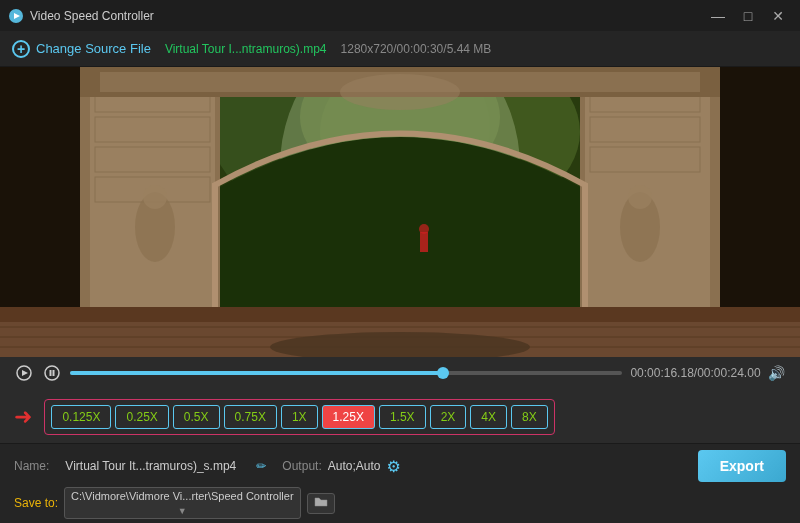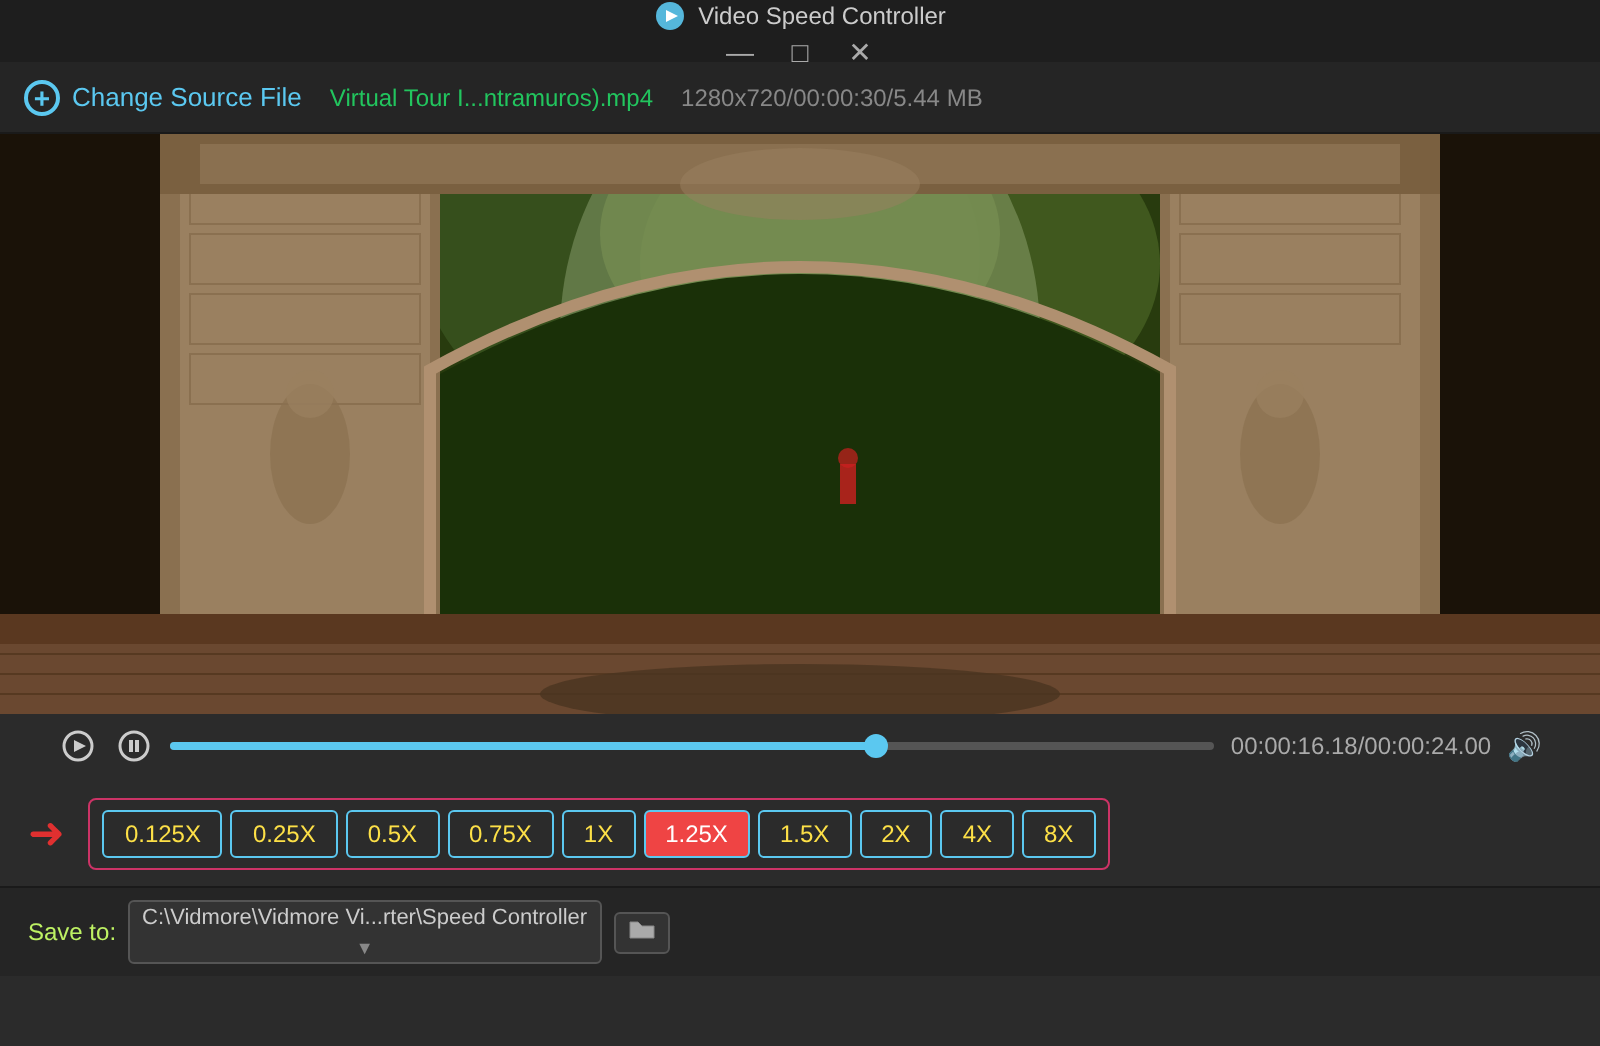--- a/index.html
+++ b/index.html
@@ -14,21 +14,20 @@
 
     
     .title-bar {
       height: 31px;
       background: #1e1e1e;
       display: flex;
       align-items: center;
       justify-content: space-between;
       padding: 0 8px;
       user-select: none;
-      flex-direction: column;
     }
     .title-bar-left {
       display: flex;
       align-items: center;
       gap: 6px;
     }
     .app-icon {
       width: 16px;
       height: 16px;
     }
@@ -116,21 +115,21 @@
     .arch-svg {
       position: absolute;
       inset: 0;
       width: 100%;
       height: 100%;
     }
 
     
     .controls-area {
       background: #2b2b2b;
-      padding: 6px 29px 4px;
+      padding: 6px 14px 4px;
     }
     .playback-row {
       display: flex;
       align-items: center;
       gap: 8px;
       margin-bottom: 6px;
     }
     .play-btn, .pause-btn {
       background: none;
       border: none;
@@ -196,21 +195,21 @@
       gap: 4px;
       border: 1.5px solid #cc3366;
       border-radius: 4px;
       padding: 5px 6px;
     }
     .speed-btn {
       padding: 4px 10px;
       border: 1.5px solid #5bc8f0;
       border-radius: 3px;
       background: transparent;
-      color: #fde047;
+      color: #84cc16;
       font-size: 12px;
       font-weight: 500;
       cursor: pointer;
       white-space: nowrap;
     }
     .speed-btn.active {
       background: #ef4444;
       color: #fff;
     }
 
@@ -262,21 +261,21 @@
       font-size: 14px;
       font-weight: 600;
       cursor: pointer;
     }
     .bottom-row2 {
       display: flex;
       align-items: center;
       gap: 6px;
     }
     .save-to-label {
-      color: #bef264;
+      color: #eab308;
       font-size: 12px;
     }
     .save-path-select {
       display: flex;
       align-items: center;
       background: #333;
       border: 1px solid #555;
       border-radius: 3px;
       padding: 2px 6px;
       font-size: 11px;
@@ -418,20 +417,31 @@
       <button class="speed-btn">1X</button>
       <button class="speed-btn active">1.25X</button>
       <button class="speed-btn">1.5X</button>
       <button class="speed-btn">2X</button>
       <button class="speed-btn">4X</button>
       <button class="speed-btn">8X</button>
     </div>
 </div>
 
 <div class="bottom-bar">
+  <div class="bottom-row1">
+    <span class="bottom-label">Name:</span>
+    <span class="bottom-value">Virtual Tour It...tramuros)_s.mp4</span>
+    <span class="edit-icon">✏</span>
+    <div class="output-section">
+      <span class="bottom-label">Output:</span>
+      <span class="bottom-value">Auto;Auto</span>
+      <button class="gear-btn">⚙</button>
+    </div>
+    <button class="export-btn">Export</button>
+  </div>
   <div class="bottom-row2">
     <span class="save-to-label">Save to:</span>
     <div class="save-path-select">
       <span>C:\Vidmore\Vidmore Vi...rter\Speed Controller</span>
       <span class="chevron">▼</span>
     </div>
     <button class="folder-btn">
       <svg width="14" height="12" viewBox="0 0 14 12">
         <path d="M1,2 L1,10 L13,10 L13,4 L7,4 L5,2 Z" fill="#aaa" stroke="#888" stroke-width="0.5"></path>
       </svg>

